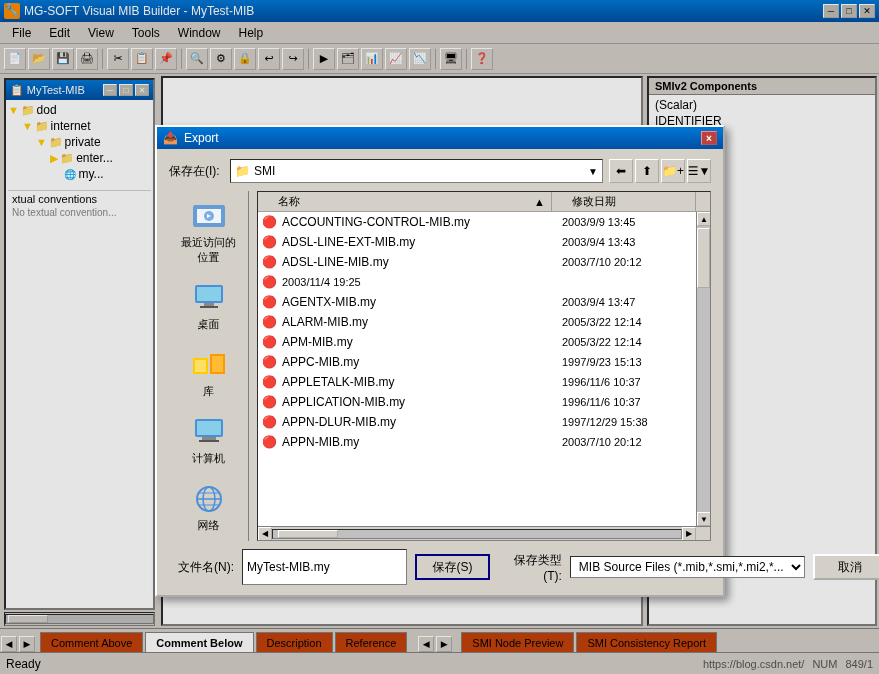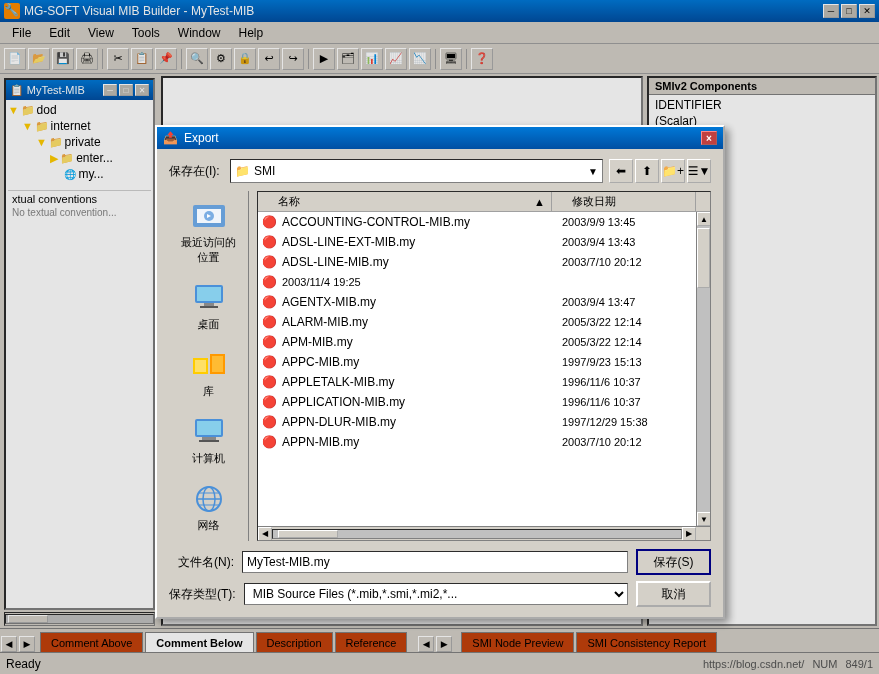--- a/index.html
+++ b/index.html
@@ -70,24 +70,24 @@
     .col-header { padding: 2px 6px; font-size: 11px; border-right: 1px solid #a0a0a0; cursor: pointer; display: flex; align-items: center; justify-content: space-between; margin-left: 14px; }
     .col-header.name-col { flex: 1; }
     .col-header.date-col { width: 130px; }
     .file-list { flex: 1; overflow-y: auto; overflow-x: hidden; }
     .file-row { display: flex; align-items: center; padding: 2px 4px; cursor: pointer; font-size: 12px; }
     .file-icon { width: 16px; height: 16px; margin-right: 4px; display: inline-flex; align-items: center; justify-content: center; }
     .file-name { flex: 1; white-space: nowrap; overflow: hidden; text-overflow: ellipsis; }
     .file-date { width: 130px; font-size: 11px; }
     
     
-    .dialog-bottom { margin-top: 8px; display: flex; flex-direction: column; gap: 6px; }
+    .dialog-bottom { margin-top: 8px; display: flex; flex-direction: row; gap: 6px; }
     .dialog-row { display: flex; align-items: center; gap: 8px; }
     .dialog-input-label { font-size: 12px; min-width: 65px; text-align: right; }
-    .dialog-input { flex: 1; height: 22px; border: 1px inset #808080; background: white; padding: 0 4px; font-size: 12px; }
+    .dialog-input { flex: 1; height: 36px; border: 1px inset #808080; background: white; padding: 0 4px; font-size: 12px; }
     .dialog-select { flex: 1; height: 22px; border: 1px inset #808080; background: white; padding: 0 4px; font-size: 12px; }
     .dialog-btn { width: 75px; height: 26px; background: #d4d0c8; border: 2px outset #ffffff; cursor: pointer; font-size: 12px; display: flex; align-items: center; justify-content: center; }
     .dialog-btn.default-btn { border: 2px solid #000080; }
     
     
     .hscroll { height: 14px; background: #d4d0c8; border-top: 1px solid #808080; display: flex; align-items: center; }
     .hscroll-track { flex: 1; height: 10px; background: #c0c0c0; border: 1px inset #808080; position: relative; }
     .hscroll-thumb { position: absolute; left: 5px; top: 0; width: 60px; height: 100%; background: #d4d0c8; border: 1px outset #ffffff; }
     
     
@@ -204,22 +204,22 @@
   </div>
 
   <div class="center-panel">
     <div class="center-content">
     </div>
   </div>
 
   <div class="right-panel">
     <div class="right-panel-title">SMIv2 Components</div>
     <div class="smiv2-list">
+      <div class="smiv2-item">(Scalar)</div>
       <div class="smiv2-item">IDENTIFIER</div>
-      <div class="smiv2-item">(Scalar)</div>
       <div class="smiv2-item">(Table)</div>
       <div class="smiv2-item">(Row)</div>
       <div class="smiv2-item">(Columnar)</div>
       <div class="smiv2-item">ment</div>
       <div class="smiv2-item">ENTITY</div>
       <div class="smiv2-item">UP</div>
       <div class="smiv2-item">BILITIES</div>
       <div class="smiv2-item">MPLIANCE</div>
       <div class="smiv2-item">N-TYPE</div>
       <div class="smiv2-item">N-GROUP</div>

